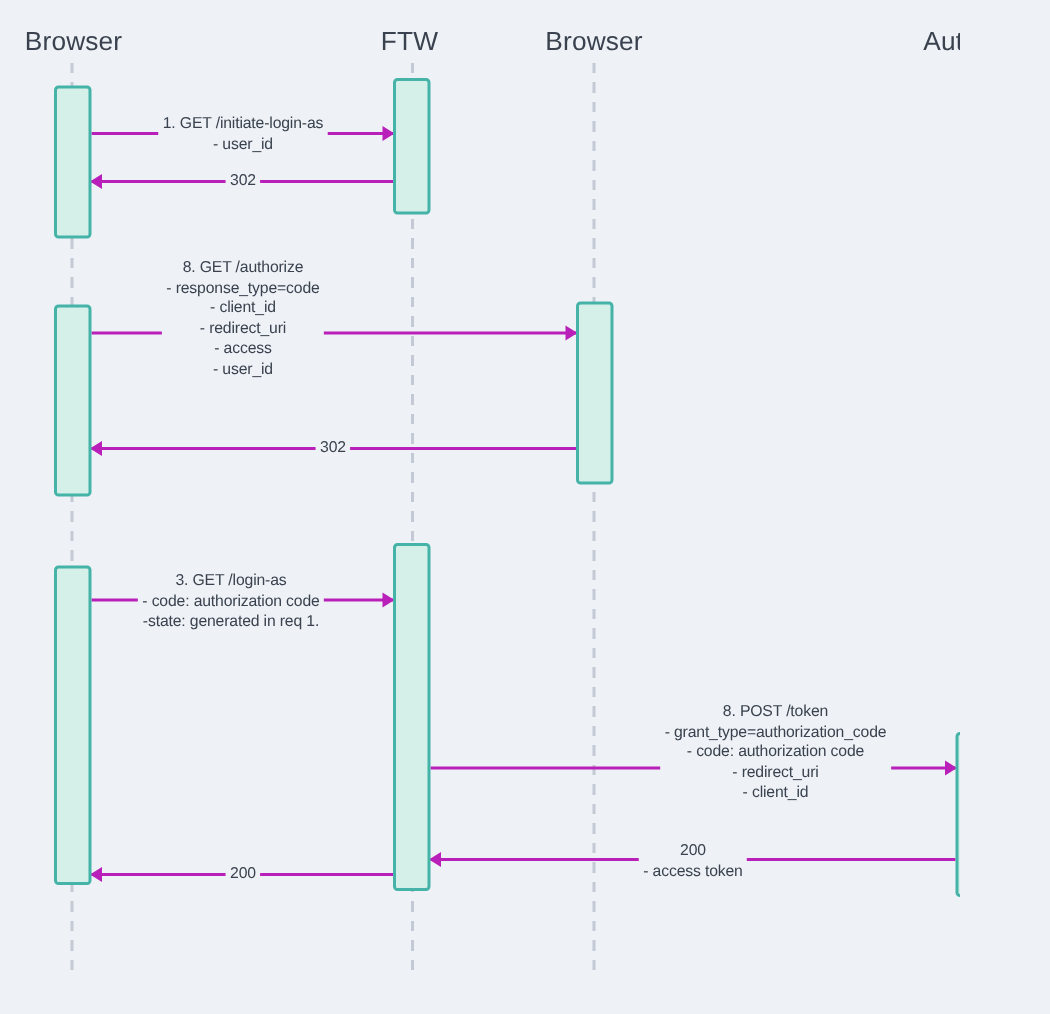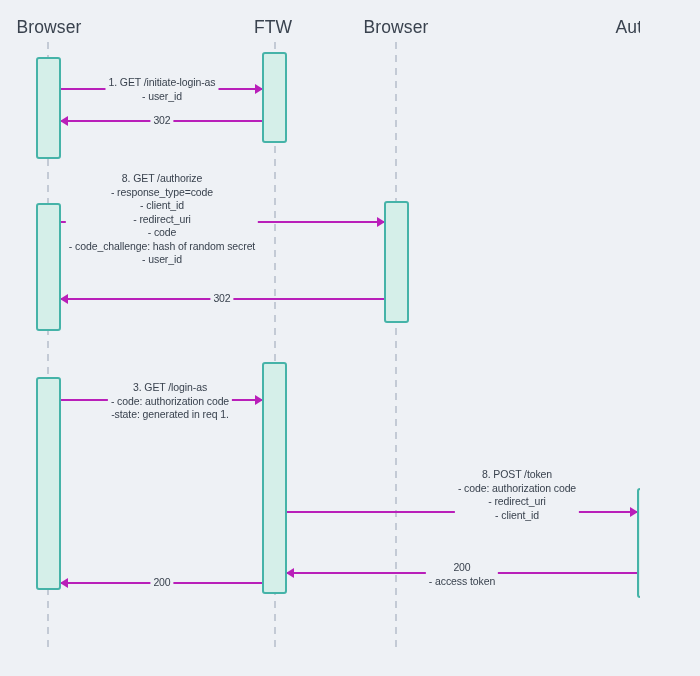--- a/index.html
+++ b/index.html
@@ -96,34 +96,34 @@
       <span>- user_id</span>
     </div>
   <div class="msg" style="left:162px;top:114px">
       <span>302</span>
     </div>
   <div class="msg" style="left:162px;top:172px">
       <span>8. GET /authorize</span>
       <span>- response_type=code</span>
       <span>- client_id</span>
       <span>- redirect_uri</span>
-      <span>- code</span>
-      <span>- code_challenge: hash of random secret</span>
+      <span>- access</span>
       <span>- user_id</span>
     </div>
   <div class="msg" style="left:222px;top:292px">
       <span>302</span>
     </div>
-  <div class="msg" style="left:170px;top:381px">
+  <div class="msg" style="left:154px;top:381px">
       <span>3. GET /login-as</span>
       <span>- code: authorization code</span>
       <span>-state: generated in req 1.</span>
     </div>
   <div class="msg" style="left:517px;top:468px">
       <span>8. POST /token</span>
+      <span>- grant_type=authorization_code</span>
       <span>- code: authorization code</span>
       <span>- redirect_uri</span>
       <span>- client_id</span>
     </div>
   <div class="msg" style="left:462px;top:561px">
       <span>200</span>
       <span>- access token</span>
     </div>
   <div class="msg" style="left:162px;top:576px">
       <span>200</span>

